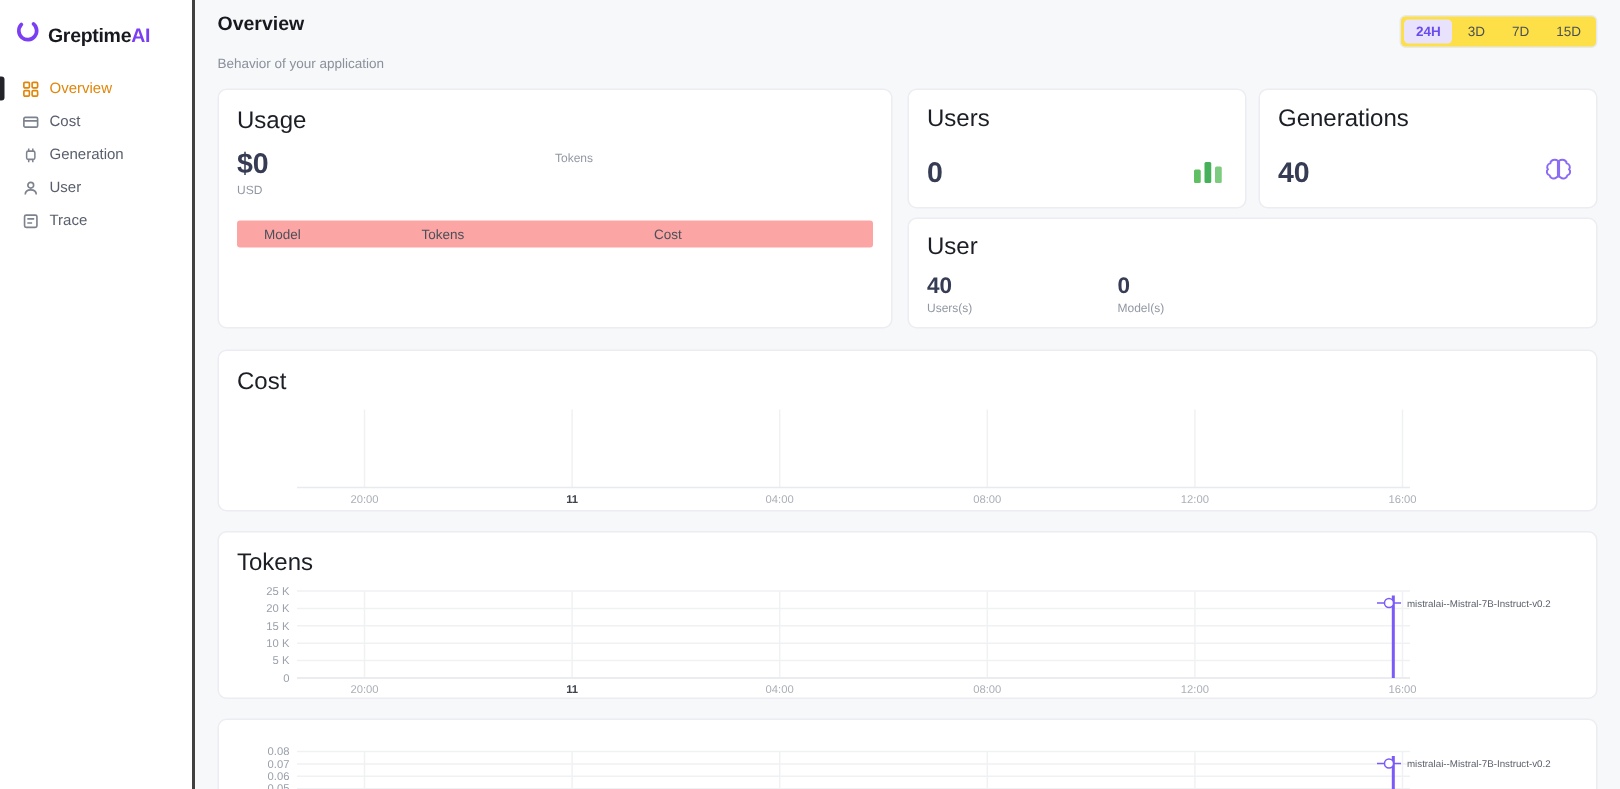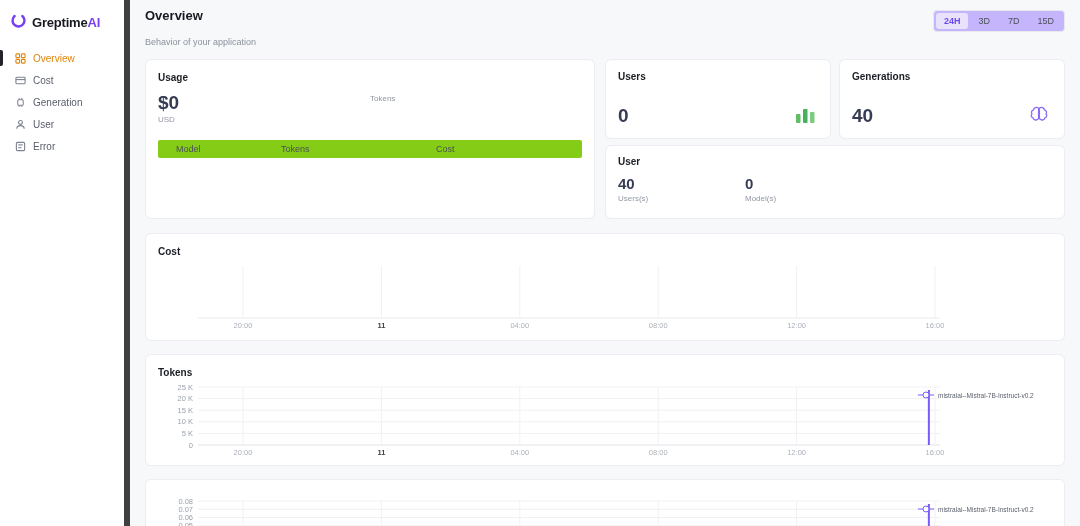--- a/index.html
+++ b/index.html
@@ -1,52 +1,52 @@
 <!DOCTYPE html>
 <html><head>
 <meta charset="utf-8">
 <style>
   *{margin:0;padding:0;box-sizing:border-box}
   html,body{width:1080px;height:526px;overflow:hidden;background:#fff;
     font-family:"Liberation Sans",sans-serif;-webkit-font-smoothing:antialiased}
   .app{display:flex;width:1080px;height:526px}
 
   
-  .sidebar{width:130px;flex-shrink:0;background:#fff;border-right:6px solid #404040;padding-top:8px}
+  .sidebar{width:130px;flex-shrink:0;background:#fff;border-right:2px solid #404040;padding-top:8px}
   .logo{display:flex;align-items:center;gap:5px;padding:4px 10px 14px}
   .logo-text{font-size:13px;font-weight:bold;color:#17191f;letter-spacing:-.2px}
   .logo-text .ai{color:#7a3ff2}
   .nav-item{display:flex;align-items:center;gap:7px;height:22px;padding:0 14px;
     font-size:10px;color:#585e6b;cursor:pointer;position:relative}
   .nav-item .ic{width:12px;height:12px;display:flex;align-items:center;justify-content:center;color:#7c828e}
   .nav-item.active{color:#e0860a}
   .nav-item.active .ic{color:#e0860a}
   .nav-item.active::before{content:"";position:absolute;left:0;top:3px;bottom:3px;width:3px;
     background:#23242a;border-radius:0 2px 2px 0}
 
   
   .main{flex:1;background:#f7f8fa;padding:8px 15px;overflow:hidden}
   .page-head{display:flex;justify-content:space-between;align-items:flex-start;margin-bottom:12px}
   .page-title{font-size:13px;font-weight:bold;color:#17191f}
   .page-sub{font-size:9px;color:#8b919c;margin-top:14px}
-  .ranges{display:flex;background:#c4b5fd;border:1px solid #e7e9ee;border-radius:4px;padding:2px;gap:2px;margin-top:2px}
+  .ranges{display:flex;background:#fde047;border:1px solid #e7e9ee;border-radius:4px;padding:2px;gap:2px;margin-top:2px}
   .range-btn{font-size:9px;color:#4b5058;padding:3px 8px;border-radius:3px;cursor:pointer}
   .range-btn.active{background:#e9e2fc;color:#6a4bf0;font-weight:bold}
 
   .card{background:#fff;border:1px solid #ececf2;border-radius:6px}
-  .card-title{font-size:10px;font-weight:bold;color:#1b1e24}
+  .card-title{font-size:16px;font-weight:normal;color:#1b1e24}
 
   .row1{display:flex;gap:10px;margin-bottom:14px}
   .usage-card{width:450px;height:160px;padding:12px}
   .usage-stats{display:flex;margin-top:10px}
   .usage-stat{width:213px}
   .big{font-size:19px;font-weight:bold;color:#363c54;line-height:1.1}
   .unit{font-size:8px;color:#9298a3;margin-top:1px}
   .usage-thead{display:grid;grid-template-columns:105px 155px 1fr;align-items:center;
-    margin-top:16px;height:18px;background:#84cc16;border-radius:2px;padding-left:18px;
+    margin-top:16px;height:18px;background:#fca5a5;border-radius:2px;padding-left:18px;
     font-size:9px;color:#4b5058}
 
   .right-col{flex:1;display:flex;flex-direction:column;gap:6px}
   .top-cards{display:flex;gap:8px;height:80px}
   .stat-card{flex:1;padding:11px 12px;display:flex;flex-direction:column;justify-content:space-between;position:relative}
   .stat-icon{position:absolute;right:12px;bottom:10px}
   .trace-card{height:74px;padding:10px 12px}
   .trace-stats{display:flex;margin-top:9px}
   .trace-stat{width:127px}
   .mid{font-size:15px;font-weight:bold;color:#363c54;line-height:1.1}
@@ -116,21 +116,21 @@
         <span>User</span>
       </div>
       <div class="nav-item">
         <span class="ic">
           <svg width="11" height="11" viewBox="0 0 12 12" fill="none" stroke="currentColor" stroke-width="1.2">
             <rect x="1.5" y="1.5" width="9" height="9" rx="1.2"></rect>
             <line x1="3.5" y1="4.3" x2="8.5" y2="4.3"></line>
               <line x1="3.5" y1="7.3" x2="7" y2="7.3"></line>
           </svg>
         </span>
-        <span>Error</span>
+        <span>Trace</span>
       </div>
     </nav>
   </aside>
 
   <main class="main">
 
     <div class="page-head">
       <div>
         <div class="page-title">Overview</div>
         <div class="page-sub">Behavior of your application</div>

